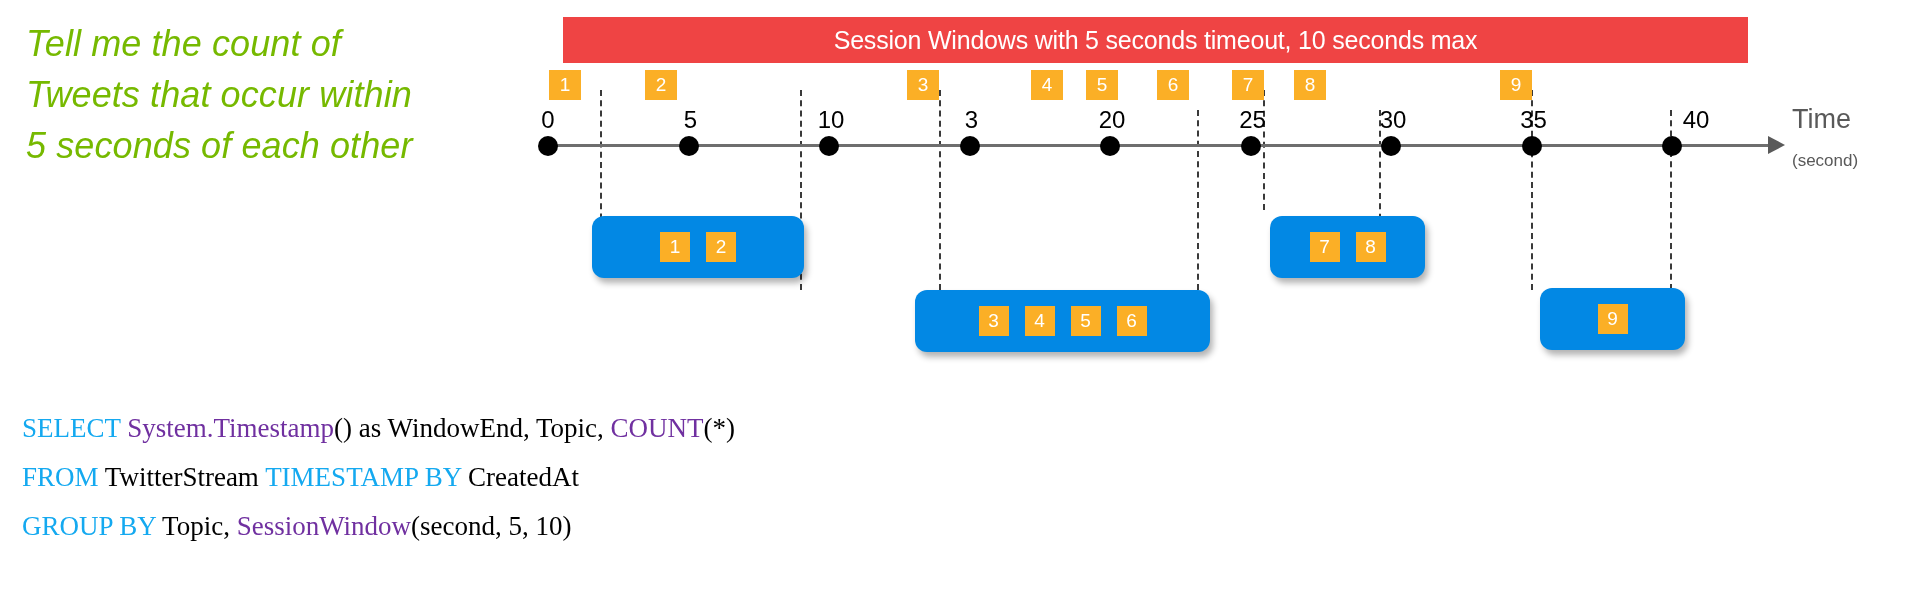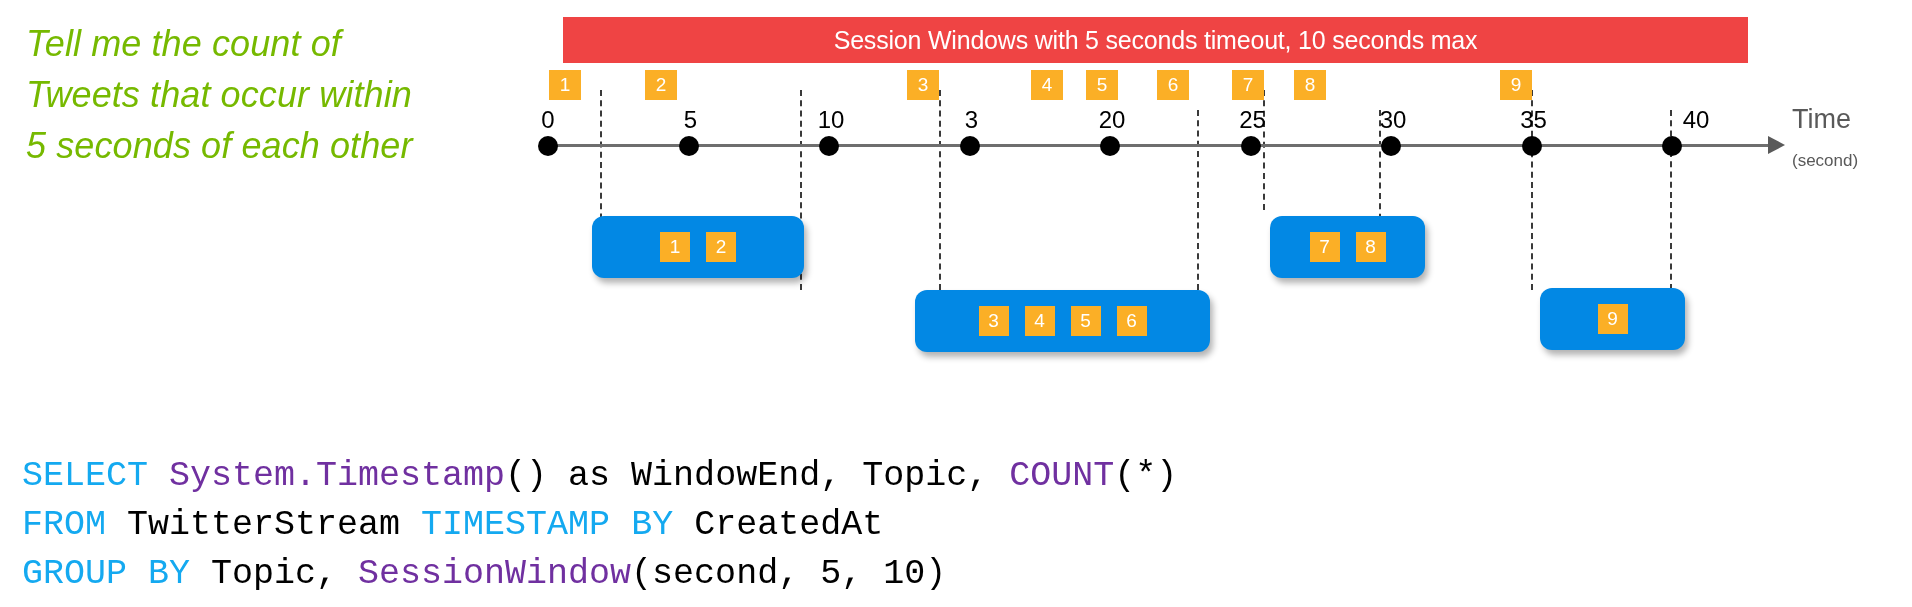--- a/index.html
+++ b/index.html
@@ -161,26 +161,25 @@
     text-align: center;
     margin: 0 8px;
     font-family: "Liberation Sans", sans-serif;
   }
 
   
   #sql-block {
     position: absolute;
     left: 22px;
     top: 404px;
-    font-family: Liberation Mono, monospace;
-    font-size: 35px;
+    font-family: Liberation Serif, serif;
+    font-size: 27px;
     line-height: 49px;
     white-space: pre;
     color: #000000;
-    margin-top: 48px;
   }
   .kw-blue   { color: #14A9F0; }
   .kw-purple { color: #7030A0; }
   .kw-plain  { color: #000000; }
 </style>
 </head>
 <body>
 
 <div id="question-text">Tell me the count of Tweets that occur within 5 seconds of each other</div>
 

